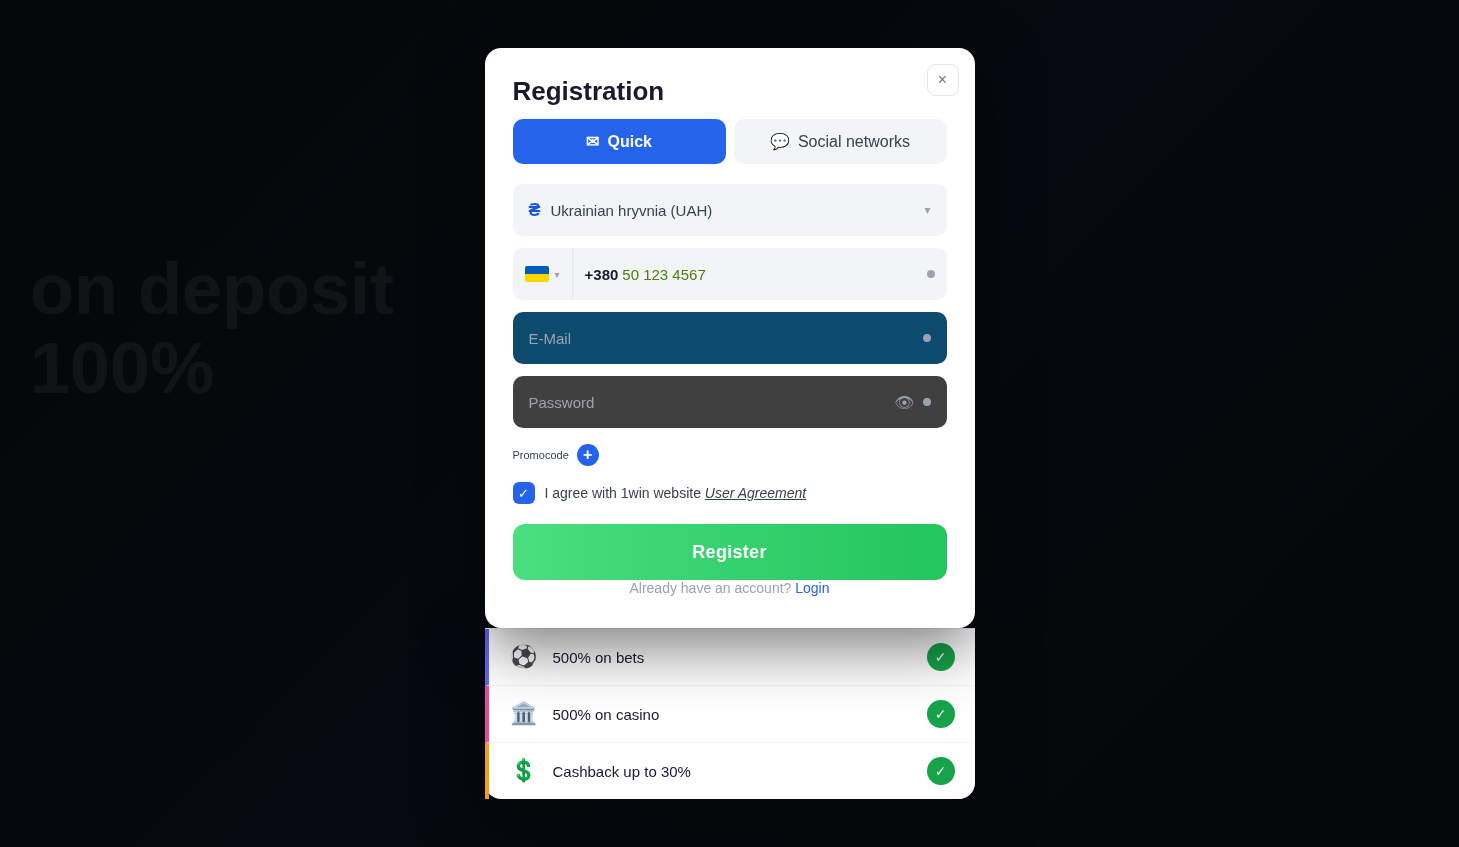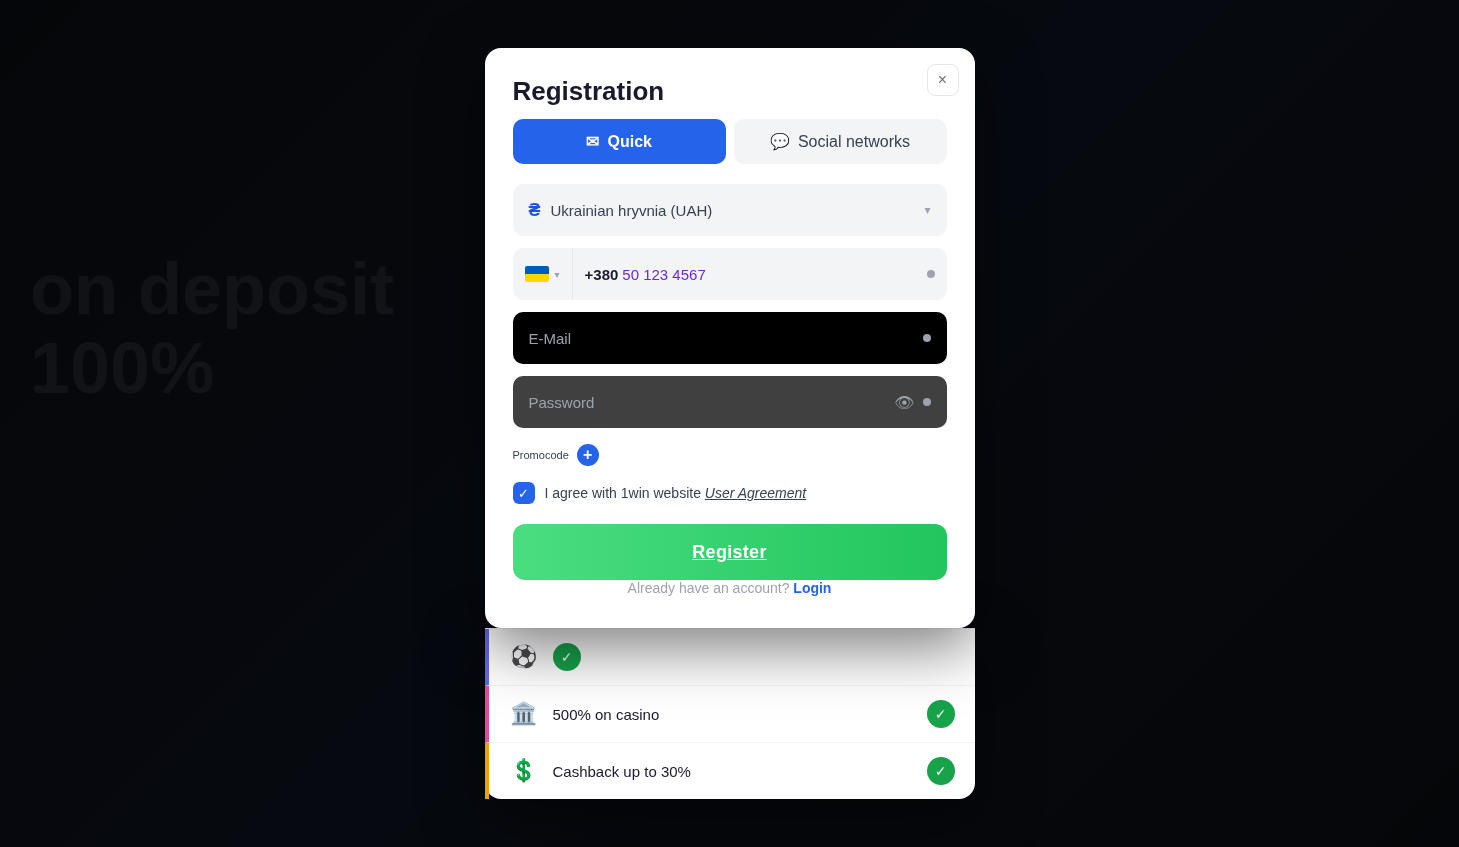--- a/index.html
+++ b/index.html
@@ -174,26 +174,26 @@
       flex: 1;
       padding: 0 12px;
       display: flex;
       align-items: center;
       gap: 4px;
       font-size: 15px;
       color: #374151;
       text-align: right;
     }
     .phone-prefix { font-weight: 600; color: #1a1a2e; }
-    .phone-placeholder { color: #6d28d9; }
+    .phone-placeholder { color: #4d7c0f; }
     .phone-dot { margin-left: auto; width: 8px; height: 8px; background: #9ca3af; border-radius: 50%; margin-right: 12px; }
     .email-field {
       width: 100%;
       height: 52px;
-      background: #000000;
+      background: #0c4a6e;
       border-radius: 10px;
       display: flex;
       align-items: center;
       padding: 0 16px;
       margin-bottom: 12px;
       cursor: text;
     }
     .email-field .placeholder { color: #9ca3af; font-size: 15px; flex: 1; }
     .field-dot { width: 8px; height: 8px; background: #9ca3af; border-radius: 50%; }
     .password-field {
@@ -268,30 +268,29 @@
       width: 100%;
       height: 56px;
       background: linear-gradient(90deg, #4ade80, #22c55e);
       border: none;
       border-radius: 12px;
       color: #fff;
       font-size: 18px;
       font-weight: 700;
       cursor: pointer;
       letter-spacing: 0.3px;
-      text-decoration: underline;
     }
     .login-row {
       text-align: center;
       font-size: 14px;
       color: #9ca3af;
     }
     .login-link {
       color: #2563eb;
-      font-weight: 700;
+      font-weight: 400;
       text-decoration: none;
       cursor: pointer;
     }
     .bonus-panel {
       background: #fff;
       border-radius: 0 0 16px 16px;
       width: 490px;
       padding: 0;
       box-shadow: 0 20px 60px rgba(0,0,0,0.5);
       border-top: 1px solid #f3f4f6;
@@ -422,20 +421,21 @@
     <div class="login-row">
       <span>Already have an account?</span>
       <span> </span>
       <a class="login-link">Login</a>
     </div>
   </div>
 
   <div class="bonus-panel">
     <div class="bonus-item bonus-item-1">
       <span class="bonus-icon">⚽</span>
+      <span class="bonus-text">500% on bets</span>
       <div class="check-green">✓</div>
     </div>
     <div class="bonus-item bonus-item-2">
       <span class="bonus-icon">🏛️</span>
       <span class="bonus-text">500% on casino</span>
       <div class="check-green">✓</div>
     </div>
     <div class="bonus-item bonus-item-3">
       <span class="bonus-icon">💲</span>
       <span class="bonus-text">Cashback up to 30%</span>

